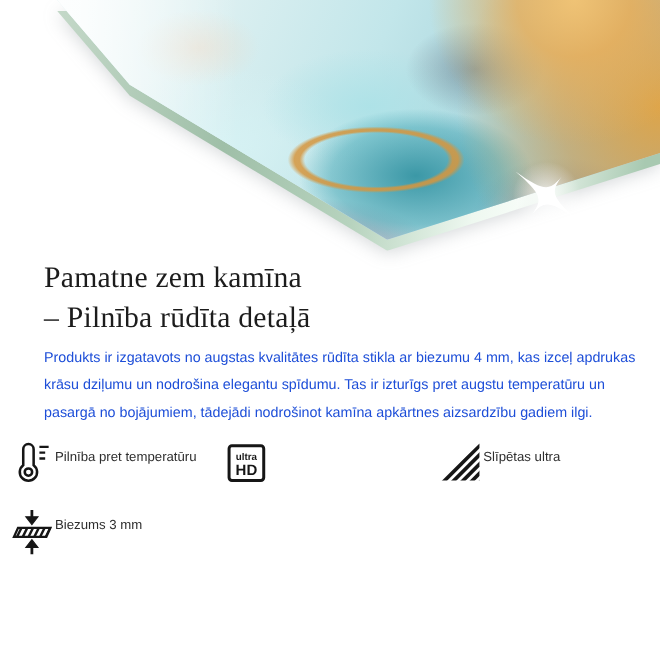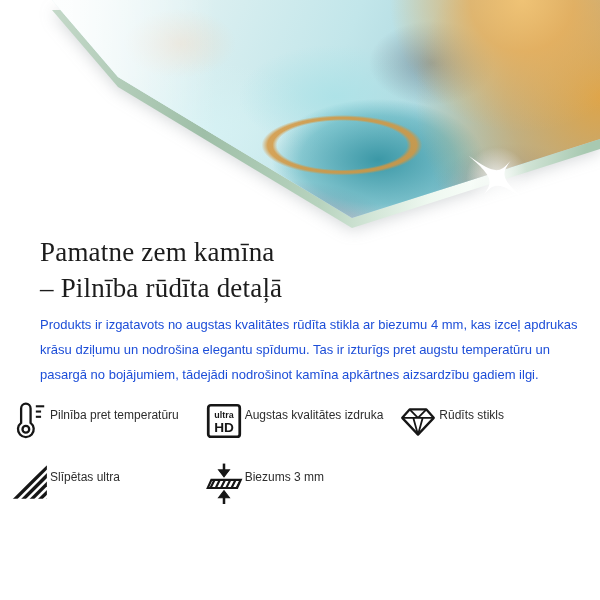--- a/index.html
+++ b/index.html
@@ -110,33 +110,23 @@
   </div>
 
   <div class="feature-item">
     <div class="feature-icon">
       <svg viewBox="0 0 40 40" fill="none" stroke-width="2.6">
         <rect x="5" y="5" width="30" height="30" rx="2.5"></rect>
         <text x="20" y="17.5" text-anchor="middle" font-size="8.5" font-weight="700" font-family="Liberation Sans, sans-serif" fill="#161616" stroke="none">ultra</text>
         <text x="20" y="30.5" text-anchor="middle" font-size="13" font-weight="700" font-family="Liberation Sans, sans-serif" fill="#161616" stroke="none">HD</text>
       </svg>
     </div>
-    <div class="feature-label">Augstas kvalitātes izdruka</div>
   </div>
 
 
-  <div class="feature-item">
-    <div class="feature-icon">
-      <svg viewBox="0 0 40 40" fill="none" stroke-width="2.2" stroke-linejoin="round">
-        <path d="M12 9 H28 L35 17 L20 33 L5 17 Z"></path>
-        <path d="M5 17 H35 M12 9 L20 17 L28 9 M15.5 17 L20 33 M24.5 17 L20 33" stroke-width="1.7"></path>
-      </svg>
-    </div>
-    <div class="feature-label">Rūdīts stikls</div>
-  </div>
 
   <div class="feature-item">
     <div class="feature-icon">
       <svg viewBox="0 0 40 40">
         <defs>
             <clipPath id="bevclip">
               <polygon points="3,35 37,3 37,35"></polygon>
             </clipPath>
           </defs>
         <g clip-path="url(#bevclip)" stroke="#161616" stroke-width="3.2">

